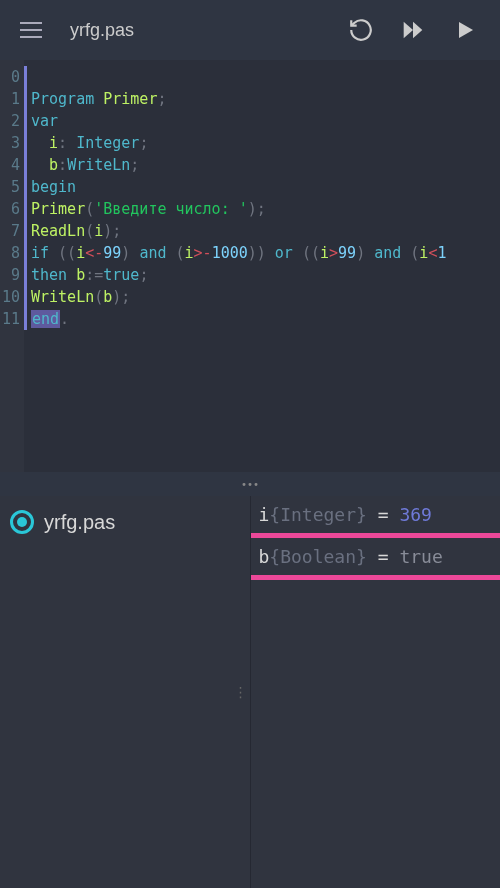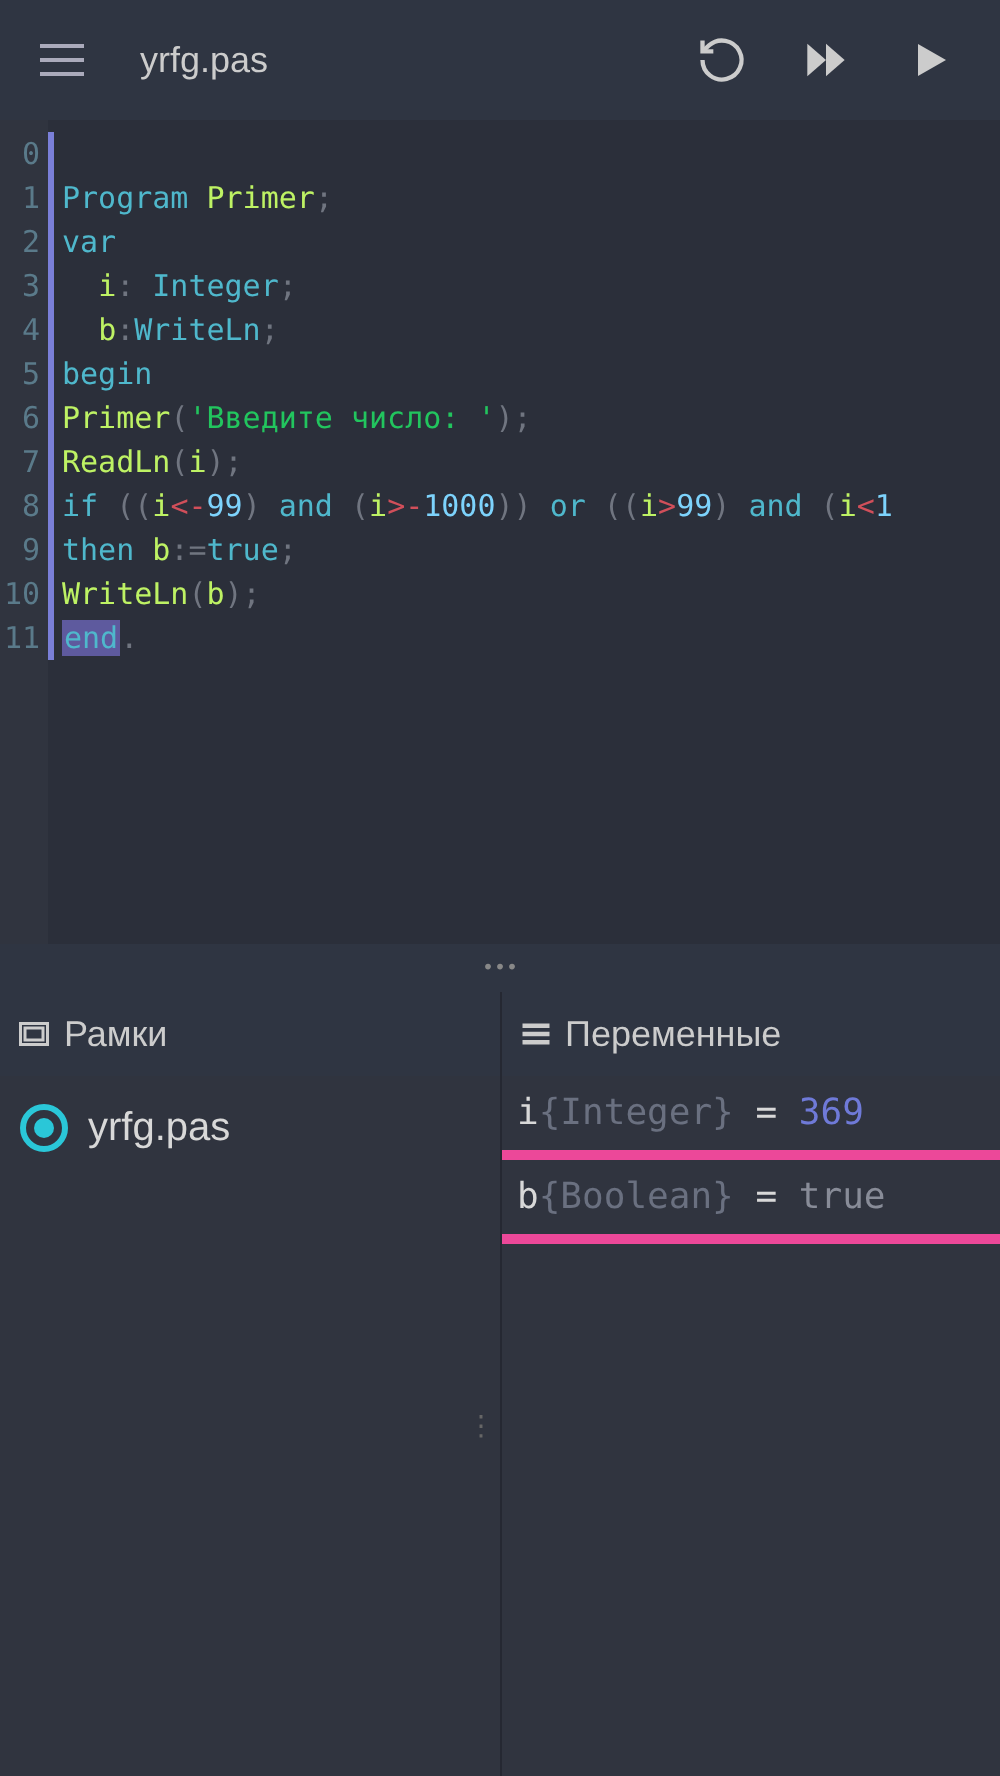--- a/index.html
+++ b/index.html
@@ -234,46 +234,31 @@
 <span class="kw">then</span> <span class="ident">b</span><span class="punc">:=</span><span class="bool">true</span><span class="punc">;</span>
 <span class="ident">WriteLn</span><span class="punc">(</span><span class="ident">b</span><span class="punc">);</span>
 <span class="hl">end</span><span class="punc">.</span>
 </div>
 </div>
 
 <div class="divider">•••</div>
 
 <div class="panels">
   <div class="panel panel-left">
-    <div class="panel-header">
-      <svg width="18" height="18" viewBox="0 0 24 24" fill="none" stroke="#ccc" stroke-width="2">
-          <rect x="3" y="5" width="18" height="14"></rect>
-          <rect x="6" y="8" width="12" height="8"></rect>
-        </svg>
-      <span>Рамки</span>
-    </div>
     <div class="panel-body">
       <div class="frame-row">
         <div class="radio">
             <div class="radio-dot"></div>
           </div>
         <span>yrfg.pas</span>
       </div>
       <div class="drag-dots">⋮</div>
     </div>
   </div>
   <div class="panel">
-    <div class="panel-header">
-      <svg width="18" height="18" viewBox="0 0 24 24" fill="#ccc">
-          <rect x="3" y="5" width="18" height="3"></rect>
-          <rect x="3" y="10.5" width="18" height="3"></rect>
-          <rect x="3" y="16" width="18" height="3"></rect>
-        </svg>
-      <span>Переменные</span>
-    </div>
     <div class="panel-body" style="padding-top:0;">
       <div class="var-row">
         <span class="var-name">i</span><span class="var-type">{Integer}</span><span class="var-eq"> = </span><span class="var-val-num">369</span>
       </div>
       <div class="var-row">
         <span class="var-name">b</span><span class="var-type">{Boolean}</span><span class="var-eq"> = </span><span class="var-val-bool">true</span>
       </div>
     </div>
   </div>
 </div>

